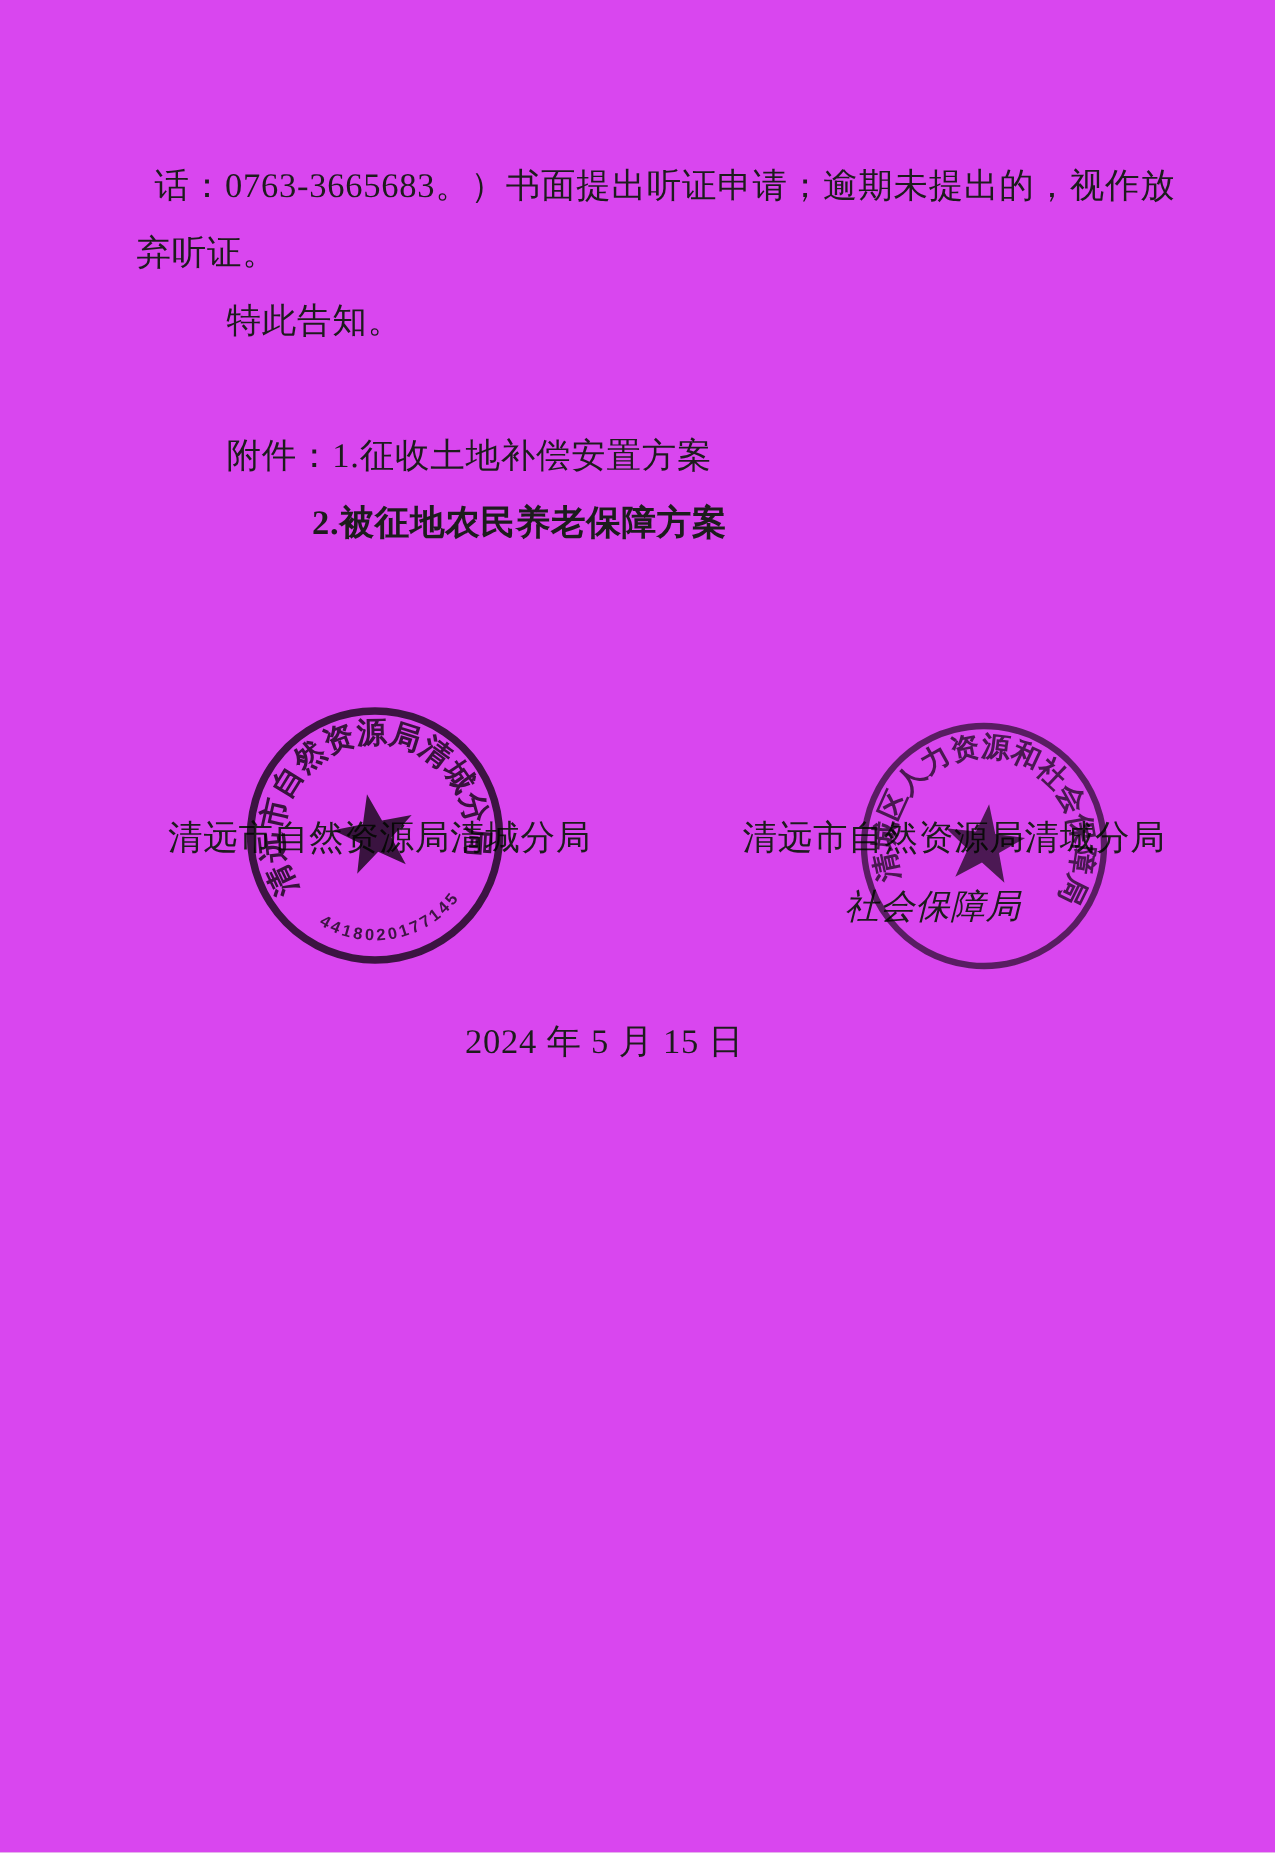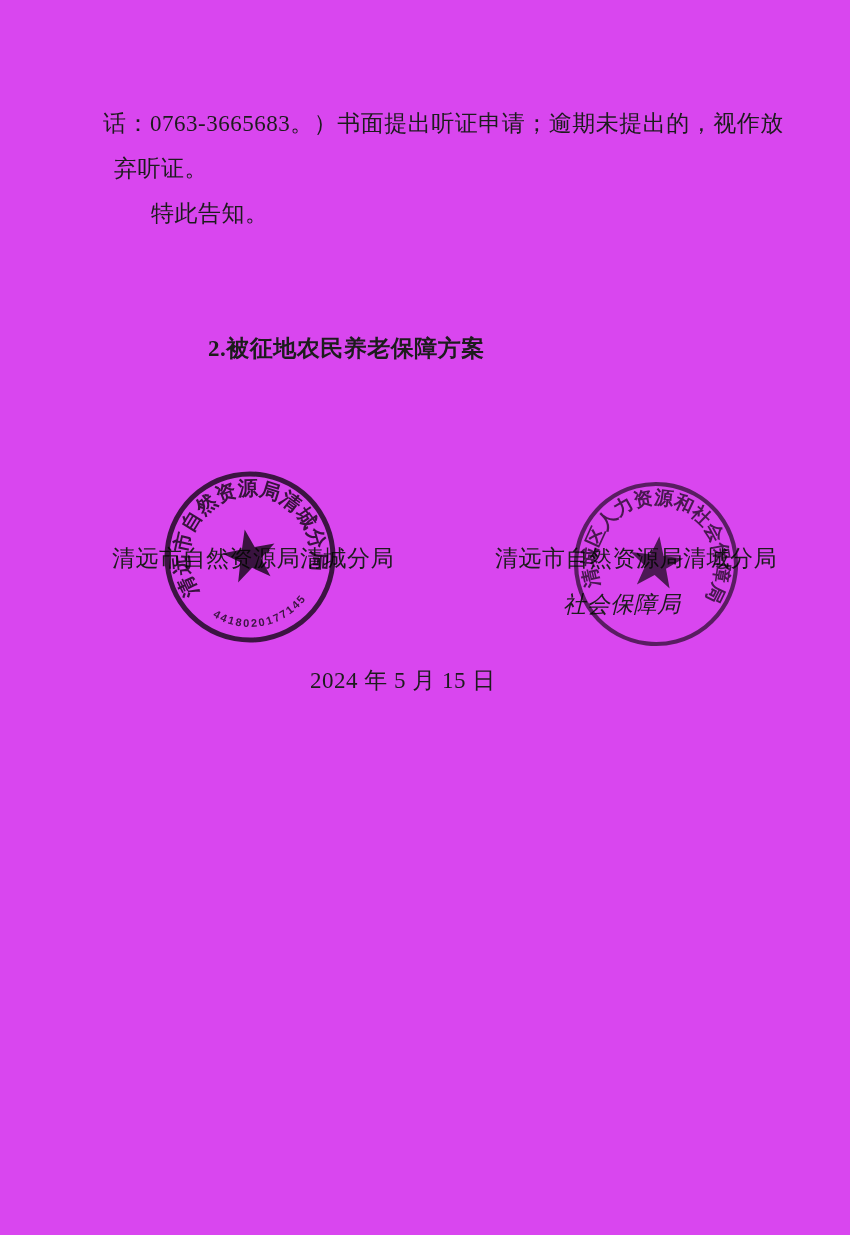--- a/index.html
+++ b/index.html
@@ -16,28 +16,28 @@
   }
   .line {
     position: absolute;
     margin: 0;
     font-size: 23px;
     line-height: 30px;
     white-space: pre;
     letter-spacing: 0.5px;
   }
   .body-l1   { left: 103px; top: 109px; }
-  .body-l2   { left: 114px; top: 154px; }
+  .body-l2   { left: 91px; top: 154px; }
   .closing   { left: 151px; top: 199px; }
   .attach-l1 { left: 151px; top: 289px; }
   .attach-l2 { left: 208px; top: 334px; font-weight: bold; }
   .org-left  { left: 112px; top: 544px; }
   .org-right1{ left: 495px; top: 544px; }
   .org-right2{ left: 563px; top: 590px; font-style: italic; }
-  .date-line { left: 310px; top: 666px; }
+  .date-line { left: 310px; top: 680px; }
 
   .seal {
     position: absolute;
     mix-blend-mode: multiply;
     pointer-events: none;
   }
   .seal-left  { left: 155px; top: 462px; width: 190px; height: 190px; }
   .seal-right { left: 566px; top: 474px; width: 180px; height: 180px; }
 
   .seal-ring { fill: none; stroke: #2c2c2c; }
@@ -65,20 +65,21 @@
 <body>
 
 <div class="page">
 
   <p class="line body-l1">话：0763-3665683。）书面提出听证申请；逾期未提出的，视作放</p>
 
   <p class="line body-l2">弃听证。</p>
 
   <p class="line closing">特此告知。</p>
 
+  <p class="line attach-l1"><span>附件：</span><span>1.征收土地补偿安置方案</span></p>
 
   <p class="line attach-l2">2.被征地农民养老保障方案</p>
 
   <p class="line org-left">清远市自然资源局清城分局</p>
 
   <p class="line org-right1">清远市自然资源局清城分局</p>
 
   <p class="line org-right2">社会保障局</p>
 
   <p class="line date-line">2024 年 5 月 15 日</p>

